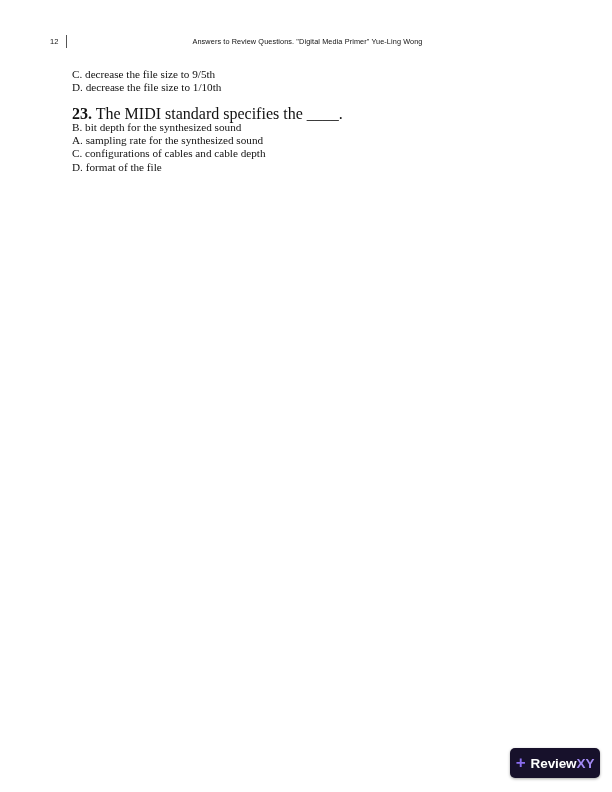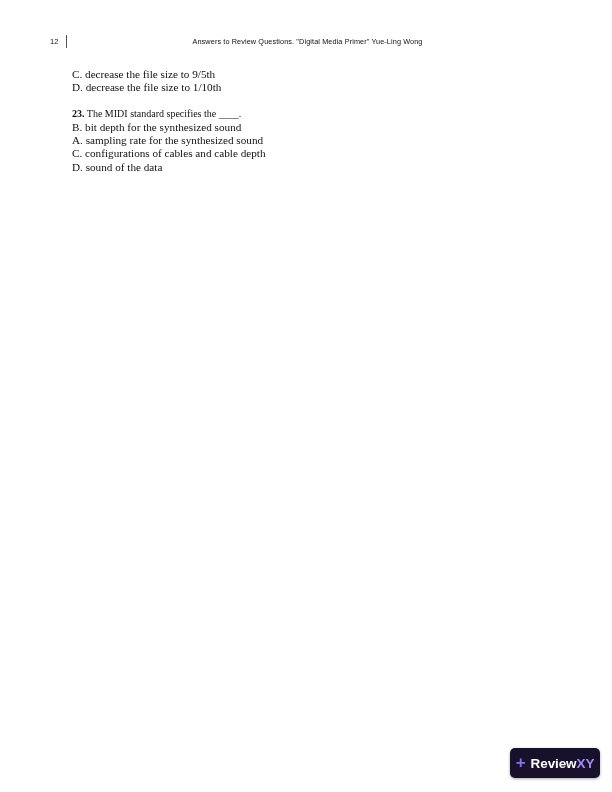--- a/index.html
+++ b/index.html
@@ -66,21 +66,21 @@
   .line {
     font-size: 11.2px;
     line-height: 13.2px;
     color: #111111;
     white-space: pre-wrap;
   }
   .spacer {
     height: 13px;
   }
   .q-line {
-    font-size: 10px;
+    font-size: 16px;
     line-height: 13.6px;
     color: #111111;
   }
   .q-num {
     font-weight: bold;
   }
 
   
   .badge {
     position: absolute;
@@ -131,21 +131,21 @@
     <div class="line">C. decrease the file size to 9/5th</div>
     <div class="line">D. decrease the file size to 1/10th</div>
 
     <div class="spacer"></div>
 
     <div class="q-line"><span class="q-num">23.</span><span> The MIDI standard specifies the ____.</span></div>
 
     <div class="line">B. bit depth for the synthesized sound</div>
     <div class="line">A. sampling rate for the synthesized sound</div>
     <div class="line">C. configurations of cables and cable depth</div>
-    <div class="line">D. sound of the data</div>
+    <div class="line">D. format of the file</div>
 
   </div>
 
   <div class="badge">
     <span class="badge-plus">+</span>
     <span class="badge-text"><span>Review</span><span class="xy">XY</span></span>
   </div>
 
 </div>
 

